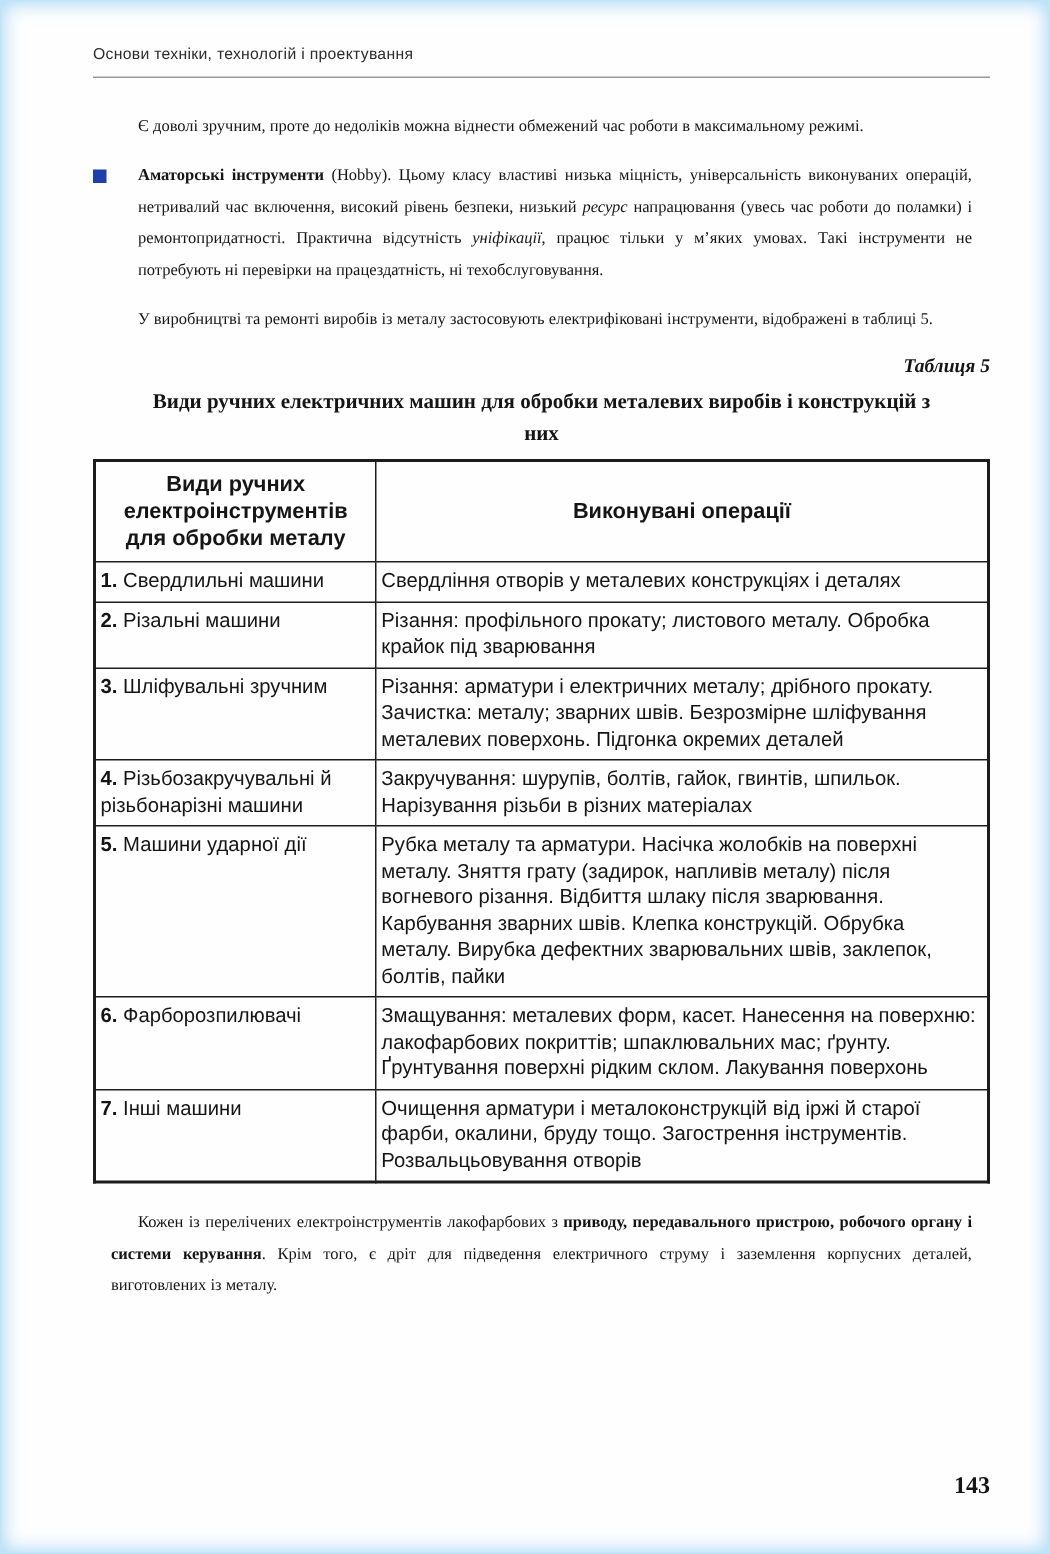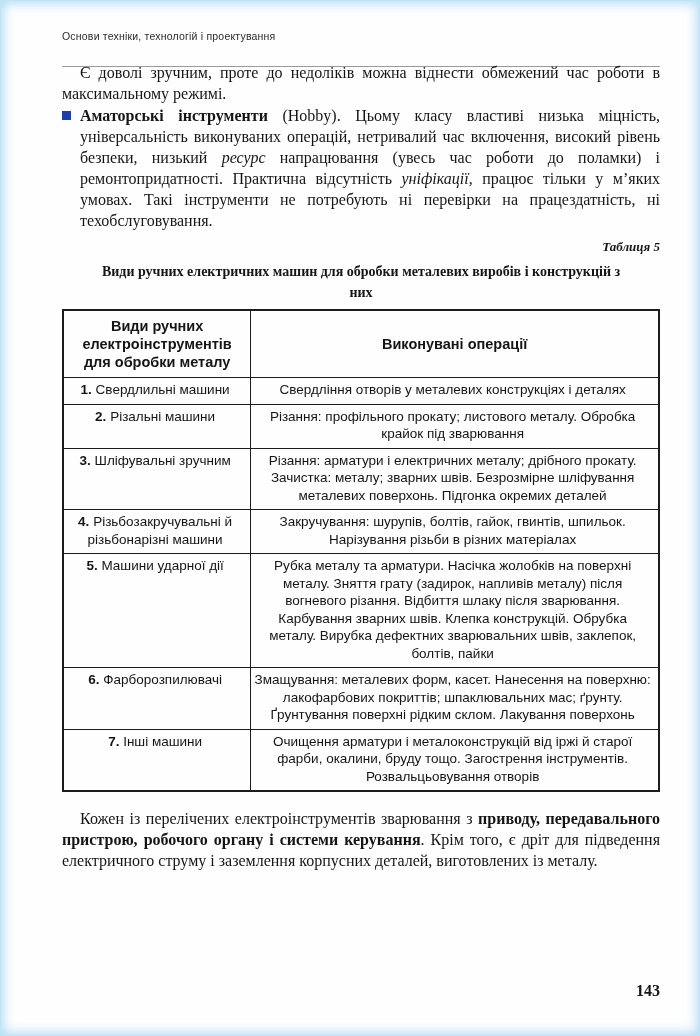--- a/index.html
+++ b/index.html
@@ -12,27 +12,27 @@
     overflow:hidden;
     box-shadow: inset 0 0 0 1px #bfe3f7, inset 0 0 12px 3px rgba(120,195,240,0.6);
     font-family:"Liberation Serif", serif;
     color:#151515;
   }
   .running-head {
     position:absolute; top:30px; left:62px; right:40px;
     font-family:"Liberation Sans", sans-serif;
     font-size:10.5px; color:#2b2b2b;
     border-bottom:1px solid #9a9a9a;
-    padding-bottom:24px;
+    padding-bottom:9px;
     letter-spacing:.2px;
   }
   .content {
     position:absolute; top:62px; left:62px; right:40px; bottom:26px;
   }
-  p { margin:0; text-align:justify; font-size:16px; line-height:21px; }
+  p { margin:12px; text-align:justify; font-size:11px; line-height:21px; }
   .indent { text-indent:18px; }
   .bullet-item {
     position:relative;
     padding-left:18px;
     margin-top:1px;
   }
   .bullet-square {
     position:absolute; left:0; top:6px;
     width:9px; height:9px;
     background:#1d3fae;
@@ -59,21 +59,21 @@
     table-layout:fixed;
     font-family:"Liberation Sans", sans-serif;
     font-size:13.5px;
     line-height:17.5px;
   }
   col.c1 { width:31.5%; }
   th, td {
     border:1px solid #1c1c1c;
     padding:3px 7px 5px 3px;
     vertical-align:top;
-    text-align:center;
+    text-align:left;
   }
   thead th {
     text-align:center;
     vertical-align:middle;
     font-weight:bold;
     font-size:14.5px;
     line-height:18px;
     padding:6px 8px;
   }
   td .num { font-weight:bold; }
@@ -97,20 +97,21 @@
 
   <div class="content">
 
     <p class="indent"><span>Є доволі зручним, проте до недоліків можна віднести обмежений час роботи в максимальному режимі.</span></p>
 
     <div class="bullet-item">
       <span class="bullet-square"></span>
       <p><b>Аматорські інструменти</b><span> (Hobby). Цьому класу властиві низька міцність, універсальність виконуваних операцій, нетривалий час включення, високий рівень безпеки, низький </span><i>ресурс</i><span> напрацювання (увесь час роботи до поламки) і ремонтопридатності. Практична відсутність </span><i>уніфікації</i><span>, працює тільки у м’яких умовах. Такі інструменти не потребують ні перевірки на працездатність, ні техобслуговування.</span></p>
     </div>
 
+    <p class="indent"><span>У виробництві та ремонті виробів із металу застосовують електрифіковані інструменти, відображені в таблиці 5.</span></p>
 
     <div class="caption">Таблиця 5</div>
 
     <div class="table-title">Види ручних електричних машин для обробки металевих виробів і конструкцій з них</div>
 
     <table>
       <colgroup>
           <col class="c1">
           <col class="c2">
         </colgroup>
@@ -145,19 +146,19 @@
           <td><b class="num">6.</b> <span>Фарборозпилювачі</span></td>
           <td>Змащування: металевих форм, касет. Нанесення на поверхню: лакофарбових покриттів; шпаклювальних мас; ґрунту. Ґрунтування поверхні рідким склом. Лакування поверхонь</td>
         </tr>
         <tr>
           <td><b class="num">7.</b> <span>Інші машини</span></td>
           <td>Очищення арматури і металоконструкцій від іржі й старої фарби, окалини, бруду тощо. Загострення інструментів. Розвальцьовування отворів</td>
         </tr>
       </tbody>
     </table>
 
-    <p class="indent closing"><span>Кожен із перелічених електроінструментів зварювання з </span><b>приводу, передавального пристрою, робочого органу і системи керування</b><span>. Крім того, є дріт для підведення електричного струму і заземлення корпусних деталей, виготовлених із металу.</span></p>
+    <p class="indent closing"><span>Кожен із перелічених електроінструментів лакофарбових з </span><b>приводу, передавального пристрою, робочого органу і системи керування</b><span>. Крім того, є дріт для підведення електричного струму і заземлення корпусних деталей, виготовлених із металу.</span></p>
 
   </div>
 
   <div class="page-number">143</div>
 
 </div>
 
 </body></html>

